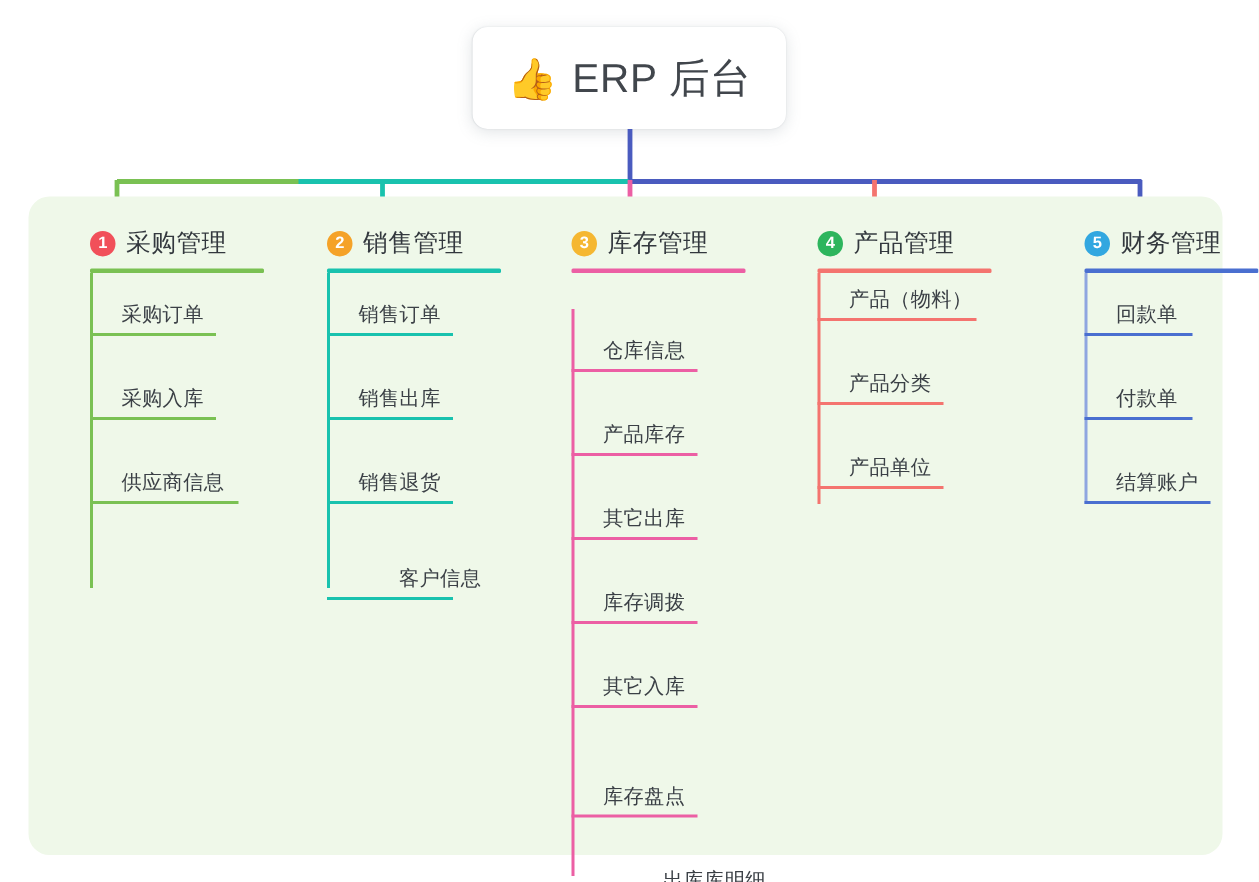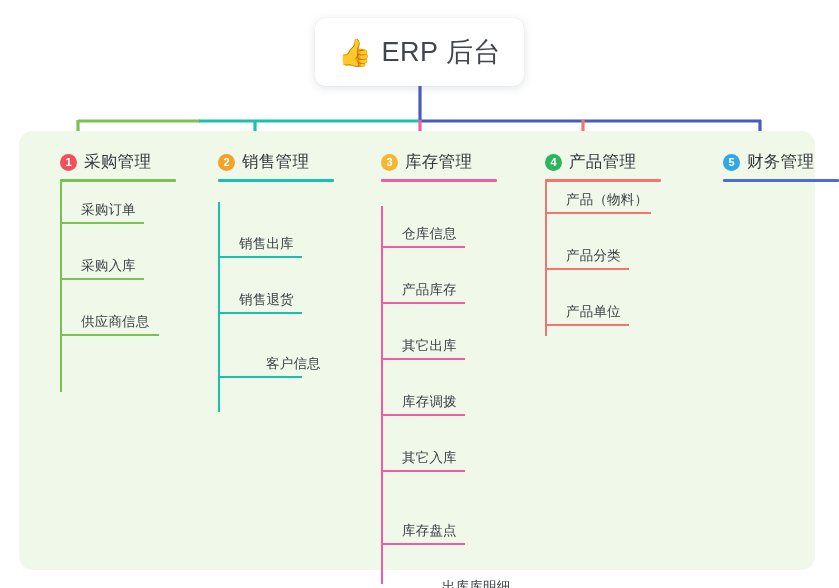--- a/index.html
+++ b/index.html
@@ -189,21 +189,25 @@
         </div>
       </div>
       <div class="col" style="left: 200px; top: 145px;">
         <div class="col-head">
           <span class="badge" style="background: rgb(245, 162, 40);">2</span>
           <span class="col-title">销售管理</span>
         </div>
         <div class="head-rule" style="width: 116px; background: rgb(25, 194, 174);"></div>
         <div class="leaves">
           <div class="spine" style="height: 210px; background: rgb(25, 194, 174);"></div>
-          <div class="leaf" style="height: 56px; margin-top: 20px;">
+          <div class="leaf" style="height: 42px;">
+            <span class="leaf-label">销售订单</span>
+            <div class="leaf-rule" style="width: 84px; background: rgb(25, 194, 174);"></div>
+          </div>
+          <div class="leaf" style="height: 56px;">
             <span class="leaf-label">销售出库</span>
             <div class="leaf-rule" style="width: 84px; background: rgb(25, 194, 174);"></div>
           </div>
           <div class="leaf" style="height: 56px;">
             <span class="leaf-label">销售退货</span>
             <div class="leaf-rule" style="width: 84px; background: rgb(25, 194, 174);"></div>
           </div>
           <div class="leaf" style="height: 64px; padding-left: 48px;">
             <span class="leaf-label">客户信息</span>
             <div class="leaf-rule" style="width: 84px; background: rgb(25, 194, 174);"></div>
@@ -269,16 +273,31 @@
             <div class="leaf-rule" style="width: 84px; background: rgb(244, 116, 111);"></div>
           </div>
         </div>
       </div>
       <div class="col" style="left: 705px; top: 145px;">
         <div class="col-head">
           <span class="badge" style="background: rgb(50, 167, 224);">5</span>
           <span class="col-title">财务管理</span>
         </div>
         <div class="head-rule" style="width: 116px; background: rgb(74, 111, 208);"></div>
+        <div class="leaves">
+          <div class="spine" style="height: 154px; background: rgb(143, 166, 224);"></div>
+          <div class="leaf" style="height: 42px;">
+            <span class="leaf-label">回款单</span>
+            <div class="leaf-rule" style="width: 72px; background: rgb(74, 111, 208);"></div>
+          </div>
+          <div class="leaf" style="height: 56px;">
+            <span class="leaf-label">付款单</span>
+            <div class="leaf-rule" style="width: 72px; background: rgb(74, 111, 208);"></div>
+          </div>
+          <div class="leaf" style="height: 56px;">
+            <span class="leaf-label">结算账户</span>
+            <div class="leaf-rule" style="width: 84px; background: rgb(74, 111, 208);"></div>
+          </div>
+        </div>
       </div>
     </div>
 
 </div>
 
 </body></html>

